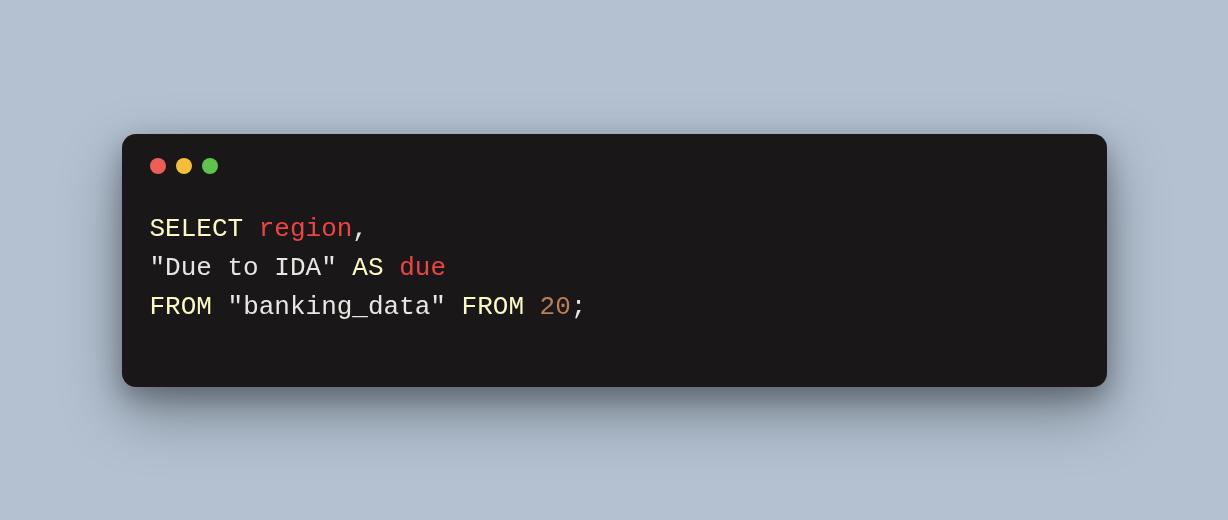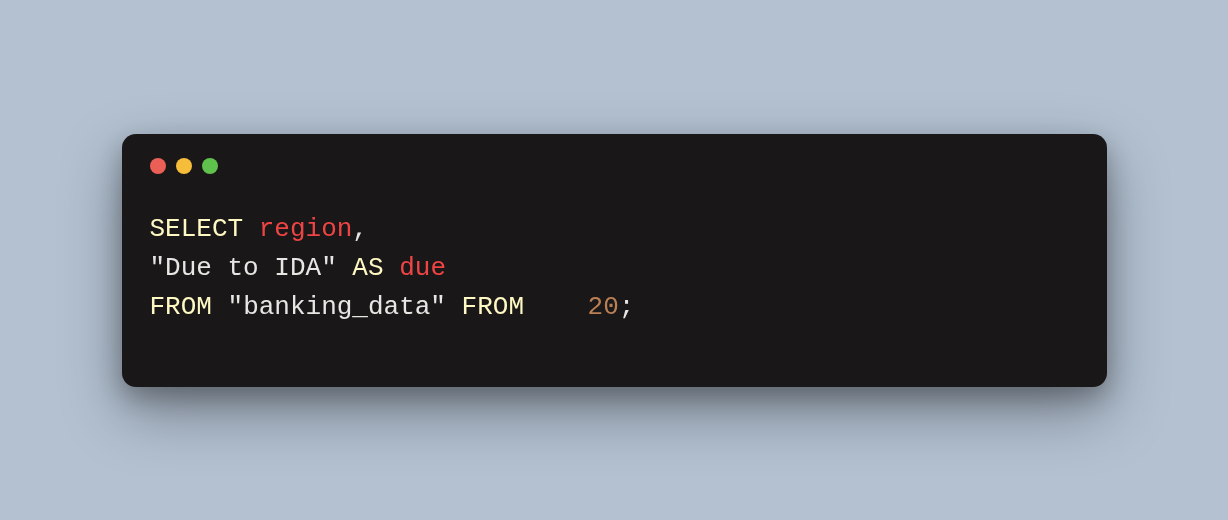--- a/index.html
+++ b/index.html
@@ -39,21 +39,21 @@
     .code {
       font-size: 26px;
       line-height: 1.5;
       font-weight: 500;
       color: #e8e6e3;
       white-space: pre;
     }
     .kw { color: #fef9c3; }
     .ident { color: #ef4444; }
     .str { color: #e8e6e3; }
-    .num { color: #b97f55; margin-left: 48px; }
+    .num { color: #b97f55; }
     .punct { color: #e8e6e3; }
   </style>
 </head>
 <body>
 
 <div class="terminal">
   <div class="titlebar">
     <div class="dot red" title="close"></div>
     <div class="dot yellow" title="minimize"></div>
     <div class="dot green" title="zoom"></div>

